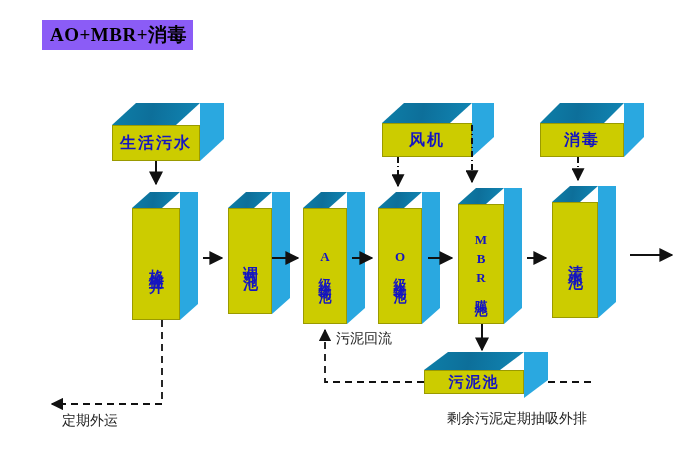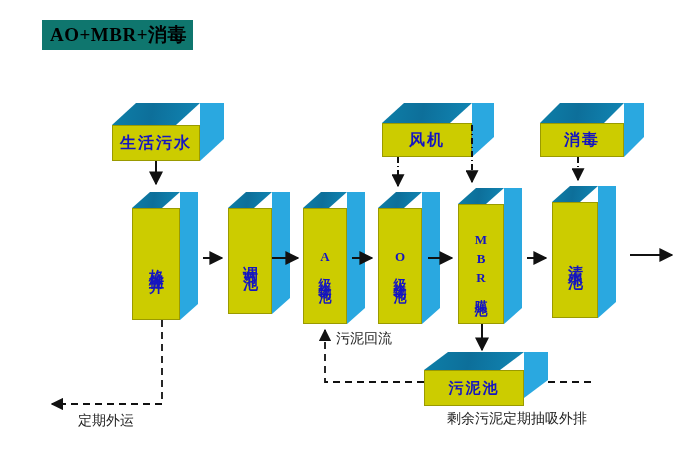--- a/index.html
+++ b/index.html
@@ -7,21 +7,21 @@
     width:700px;height:450px;
     background:#ffffff;
     font-family:"Liberation Sans","DejaVu Sans",sans-serif;
     overflow:hidden;
   }
   #stage{position:relative;width:700px;height:450px;}
 
   
   .title-band{
     position:absolute;
-    background:#0f766e;
+    background:#8b5cf6;
     color:#000000;
     font-family:"Liberation Serif","DejaVu Serif",serif;
     font-weight:bold;
     font-size:19px;
     line-height:26px;
     letter-spacing:0.5px;
     white-space:nowrap;
     padding:2px 6px 2px 8px;
   }
 
@@ -152,27 +152,27 @@
     <div class="face-top" style="width:46px;height:16px;clip-path:polygon(18px 0,46px 0,28px 16px,0 16px);"></div>
     <div class="face-side" style="left:46px;top:0;width:18px;height:132px;clip-path:polygon(0 0,18px 0,18px 116px,0 132px);"></div>
     <div class="face-front" style="top:16px;width:46px;height:116px;">
       <span class="v-text">清水池</span>
     </div>
   </div>
 
   <div class="box" style="left:424px;top:352px;width:124px;height:46px;">
     <div class="face-top" style="width:100px;height:18px;clip-path:polygon(24px 0,100px 0,76px 18px,0 18px);"></div>
     <div class="face-side" style="left:100px;top:0;width:24px;height:46px;clip-path:polygon(0 0,24px 0,24px 28px,0 46px);"></div>
-    <div class="face-front" style="top:18px;width:100px;height:36px;">
+    <div class="face-front" style="top:18px;width:100px;height:24px;">
       <span class="h-text" style="font-size:15px;">污泥池</span>
     </div>
   </div>
 
   <div class="lbl" style="left:336px;top:330px;">污泥回流</div>
-  <div class="lbl" style="left:62px;top:412px;margin-left:16px;">定期外运</div>
+  <div class="lbl" style="left:62px;top:412px;">定期外运</div>
   <div class="lbl" style="left:447px;top:410px;">剩余污泥定期抽吸外排</div>
 
   <svg id="wires" xmlns="http://www.w3.org/2000/svg">
     <defs>
       <marker id="ah" viewBox="0 0 10 10" refX="9" refY="5" markerWidth="7" markerHeight="7" orient="auto-start-reverse">
         <path d="M 0 0 L 10 5 L 0 10 z" fill="#111111"></path>
       </marker>
       <marker id="ahd" viewBox="0 0 10 10" refX="9" refY="5" markerWidth="6.5" markerHeight="6.5" orient="auto-start-reverse">
         <path d="M 0 0 L 10 5 L 0 10 z" fill="#111111"></path>
       </marker>

